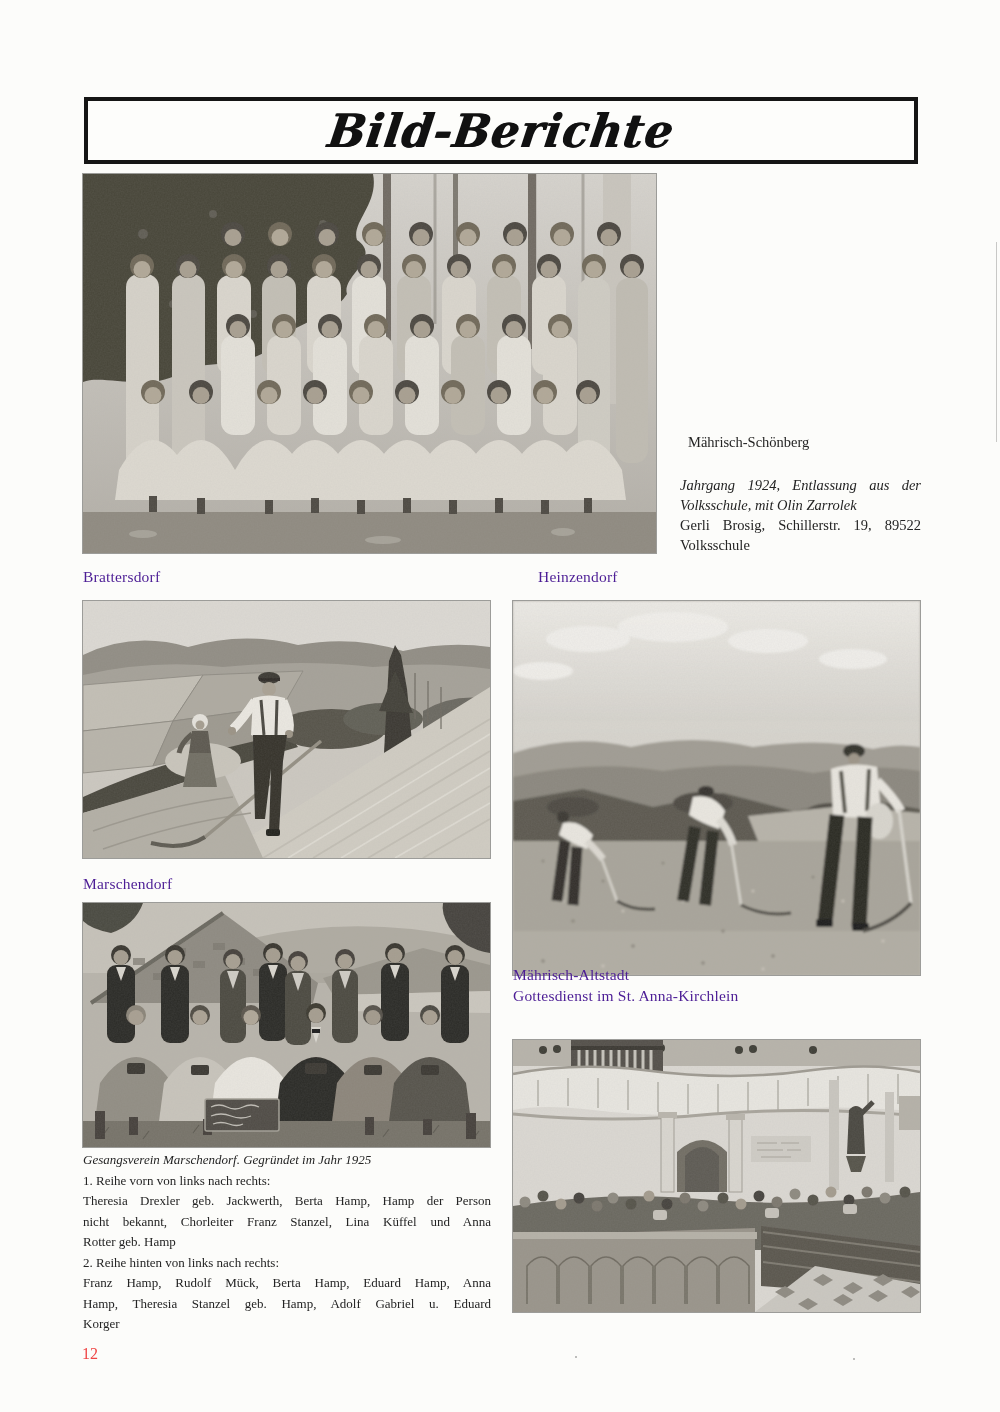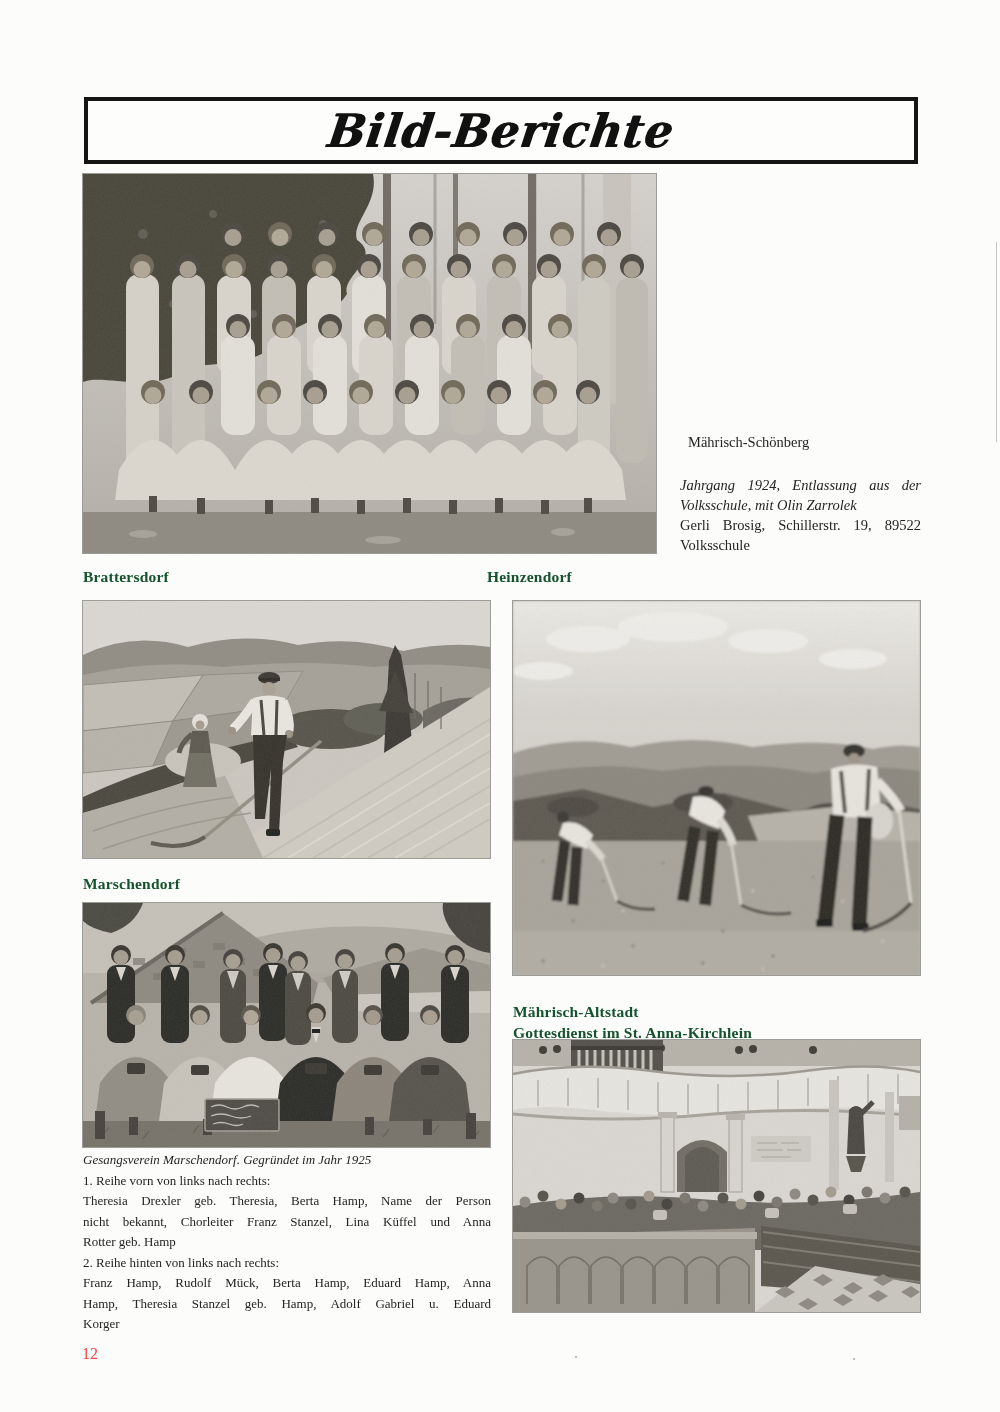--- a/index.html
+++ b/index.html
@@ -9,21 +9,21 @@
   .title-box { position:absolute; left:84px; top:97px; width:826px; height:59px;
                border:4px solid #151515; background:#fdfdfb;
                display:flex; align-items:center; justify-content:center; }
   .title-text { font-family:"DejaVu Serif", serif; font-style:italic; font-weight:bold;
                 font-size:46px; transform:skewX(-8deg) scaleX(.96); letter-spacing:1px; color:#111;
                 text-shadow:1px 0 0 #111; }
 
   .photo { position:absolute; background:#b9b5ad; outline:1px solid rgba(40,40,35,.45); }
   .photo svg { display:block; width:100%; height:100%; }
 
-  .cap { position:absolute; font-size:15.5px; color:#14532d; line-height:21px; letter-spacing:.2px;font-weight:bold; }
+  .cap { position:absolute; font-size:15.5px; color:#4c1d95; line-height:21px; letter-spacing:.2px; }
 
   .note { position:absolute; left:680px; top:432px; width:241px; font-size:14.5px; line-height:20px; }
   .note .heading { display:block; margin:0 0 23px 8px; }
   .choir { position:absolute; left:83px; top:1150px; width:408px; font-size:13px; line-height:20.5px; }
 
   .ln { display:block; }
   .it { font-style:italic; }
   .bold { font-weight:normal; }
   .jl { text-align:justify; text-align-last:justify; white-space:nowrap; }
 
@@ -187,21 +187,21 @@
             <rect x="412" y="324" width="8" height="15"></rect>
             <rect x="458" y="326" width="8" height="14"></rect>
             <rect x="501" y="324" width="8" height="15"></rect>
         </g>
       </g>
       <rect width="573" height="379" filter="url(#p1g)" opacity=".22"></rect>
     </svg>
   </div>
 
   <span class="cap" style="left:83px;top:566px;">Brattersdorf</span>
-  <span class="cap" style="left:487px;top:566px;">Heinzendorf</span>
+  <span class="cap" style="left:538px;top:566px;">Heinzendorf</span>
 
   <div class="note">
     <span class="heading">Mährisch-Schönberg</span>
     <span class="ln it jl">Jahrgang 1924, Entlassung aus der</span>
     <span class="ln it">Volksschule, mit Olin Zarrolek</span>
     <span class="ln jl">Gerli Brosig, Schillerstr. 19, 89522</span>
     <span class="ln">Volksschule</span>
   </div>
 
   <div class="photo" style="left:83px;top:601px;width:407px;height:257px;">
@@ -365,21 +365,21 @@
         <path d="M324 214 L312 322 M352 216 L346 326" stroke="#2b2924" stroke-width="15"></path>
         <rect x="303" y="318" width="17" height="8" rx="2" fill="#1f1e1a"></rect>
         <rect x="339" y="322" width="17" height="8" rx="2" fill="#1f1e1a"></rect>
         <path d="M386 208 L398 302" stroke="#d8d5cd" stroke-width="3"></path>
         <path d="M398 302 Q380 322 350 330" stroke="#4e4b44" stroke-width="3.5" fill="none"></path>
       </g>
       <rect width="407" height="374" filter="url(#p3g)" opacity=".22"></rect>
     </svg>
   </div>
 
-  <div class="cap" style="left:513px;top:964px;width:330px;margin-top:37px;">
+  <div class="cap" style="left:513px;top:964px;width:330px;">
     <span class="ln">Mährisch-Altstadt</span>
     <span class="ln">Gottesdienst im St. Anna-Kirchlein</span>
   </div>
 
   <div class="photo" style="left:83px;top:903px;width:407px;height:244px;">
     <svg viewBox="0 0 407 244" preserveAspectRatio="none">
       <defs>
         <g id="p4m">
             <rect x="-14" y="10" width="28" height="78" rx="9" fill="#2c2a25"></rect>
             <path d="M-5 12 L0 26 L5 12 Z" fill="#d9d6ce"></path>
@@ -478,21 +478,21 @@
         <rect x="122" y="196" width="74" height="32" rx="2" fill="#4f4c45" stroke="#a39f95" stroke-width="1.5"></rect>
         <path d="M128 204 q8 -4 16 0 q8 4 16 0 q8 -4 16 0 M128 213 q10 -4 20 0 q10 4 20 0 M130 221 q8 -3 16 0 q8 3 14 0" stroke="#ccc9c1" stroke-width="1.3" fill="none" opacity=".9"></path>
       </g>
       <rect width="407" height="244" filter="url(#p4g)" opacity=".22"></rect>
     </svg>
   </div>
 
   <div class="choir">
     <span class="ln it">Gesangsverein Marschendorf. Gegründet im Jahr 1925</span>
     <span class="ln bold">1. Reihe vorn von links nach rechts:</span>
-    <span class="ln jl">Theresia Drexler geb. Theresia, Berta Hamp, Name der Person</span>
+    <span class="ln jl">Theresia Drexler geb. Jackwerth, Berta Hamp, Hamp der Person</span>
     <span class="ln jl">nicht bekannt, Chorleiter Franz Stanzel, Lina Küffel und Anna</span>
     <span class="ln">Rotter geb. Hamp</span>
     <span class="ln bold">2. Reihe hinten von links nach rechts:</span>
     <span class="ln jl">Franz Hamp, Rudolf Mück, Berta Hamp, Eduard Hamp, Anna</span>
     <span class="ln jl">Hamp, Theresia Stanzel geb. Hamp, Adolf Gabriel u. Eduard</span>
     <span class="ln">Korger</span>
   </div>
 
   <div class="photo" style="left:513px;top:1040px;width:407px;height:272px;">
     <svg viewBox="0 0 407 272" preserveAspectRatio="none">

